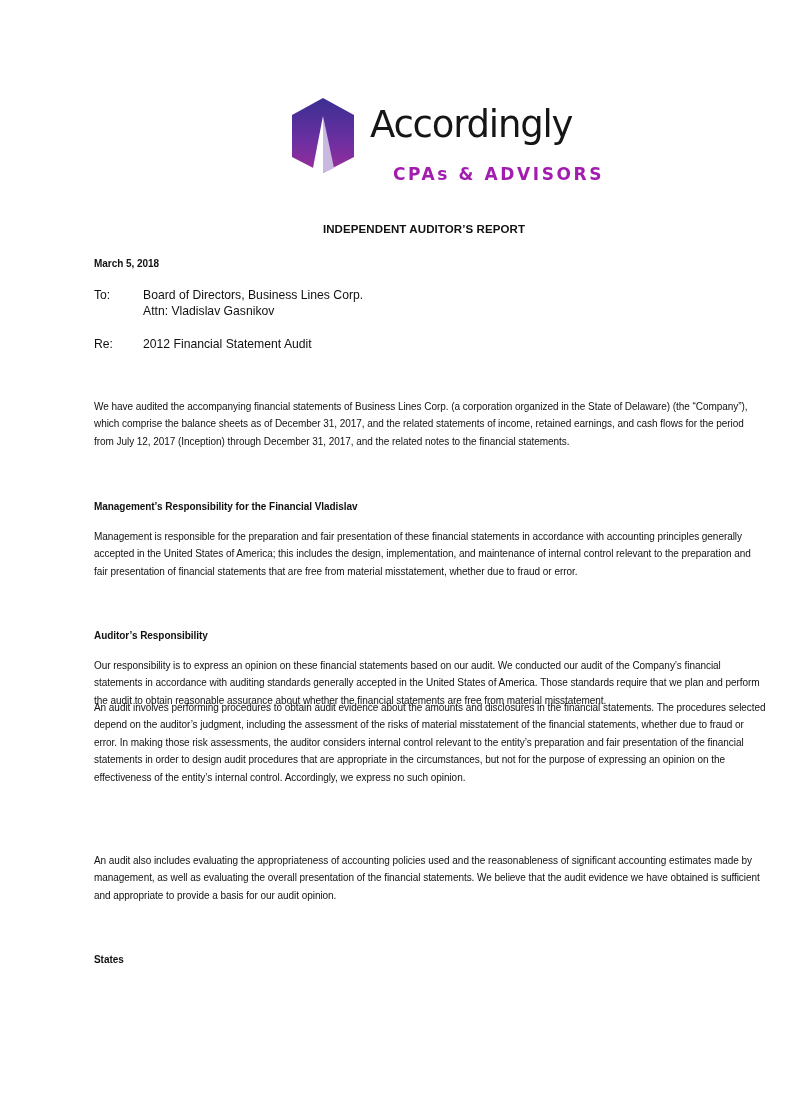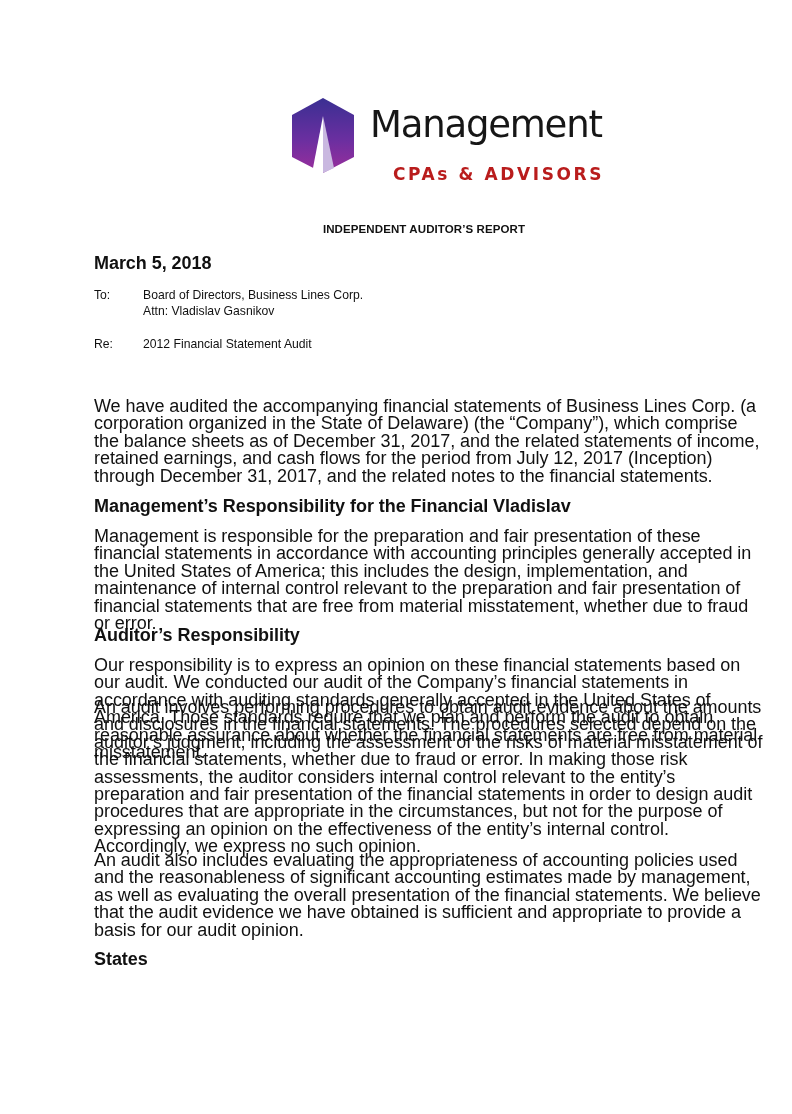--- a/index.html
+++ b/index.html
@@ -42,40 +42,40 @@
       white-space: nowrap;
     }
     .logo-tagline {
       position: absolute;
       left: 103px;
       top: 70px;
       font-family: "DejaVu Sans", "Liberation Sans", sans-serif;
       font-size: 17px;
       font-weight: bold;
       letter-spacing: 2.6px;
-      color: #b91c1c;
+      color: #a21caf;
       line-height: 1;
       white-space: nowrap;
     }
     .report-title {
       position: absolute;
       left: 0;
       width: 848px;
       top: 222px;
       text-align: center;
       font-size: 11.5px;
       font-weight: bold;
       line-height: 14px;
       letter-spacing: 0.1px;
     }
     .text {
       position: absolute;
       left: 94px;
       width: 672px;
-      font-size: 18px;
+      font-size: 10px;
       line-height: 17.4px;
       letter-spacing: -0.05px;
     }
     .bold { font-weight: bold; }
     .date { top: 255px; }
     .addr-row {
       position: absolute;
       left: 94px;
       font-size: 12.2px;
       line-height: 16.5px;
@@ -112,21 +112,21 @@
       <linearGradient id="hexGrad" x1="0" y1="0" x2="0" y2="1">
         <stop offset="0%" stop-color="#3a2f92"></stop>
         <stop offset="55%" stop-color="#6a2fa0"></stop>
         <stop offset="100%" stop-color="#9a2e9c"></stop>
       </linearGradient>
     </defs>
     <polygon points="33,2 64,19 64,61 33,77 2,61 2,19" fill="url(#hexGrad)"></polygon>
     <polygon points="33,20 22,77 33,77" fill="#ffffff"></polygon>
     <polygon points="33,20 33,77 44,72" fill="#c9b8e0"></polygon>
   </svg>
-  <div class="logo-name">Management</div>
+  <div class="logo-name">Accordingly</div>
   <div class="logo-tagline">CPAs &amp; ADVISORS</div>
 </div>
 
 <div class="report-title">INDEPENDENT AUDITOR’S REPORT</div>
 
 <div class="text bold date">March 5, 2018</div>
 
 <div class="addr-row to-row">
   <span class="addr-label">To:</span>
   <span class="addr-value">Board of Directors, Business Lines Corp.</span>

